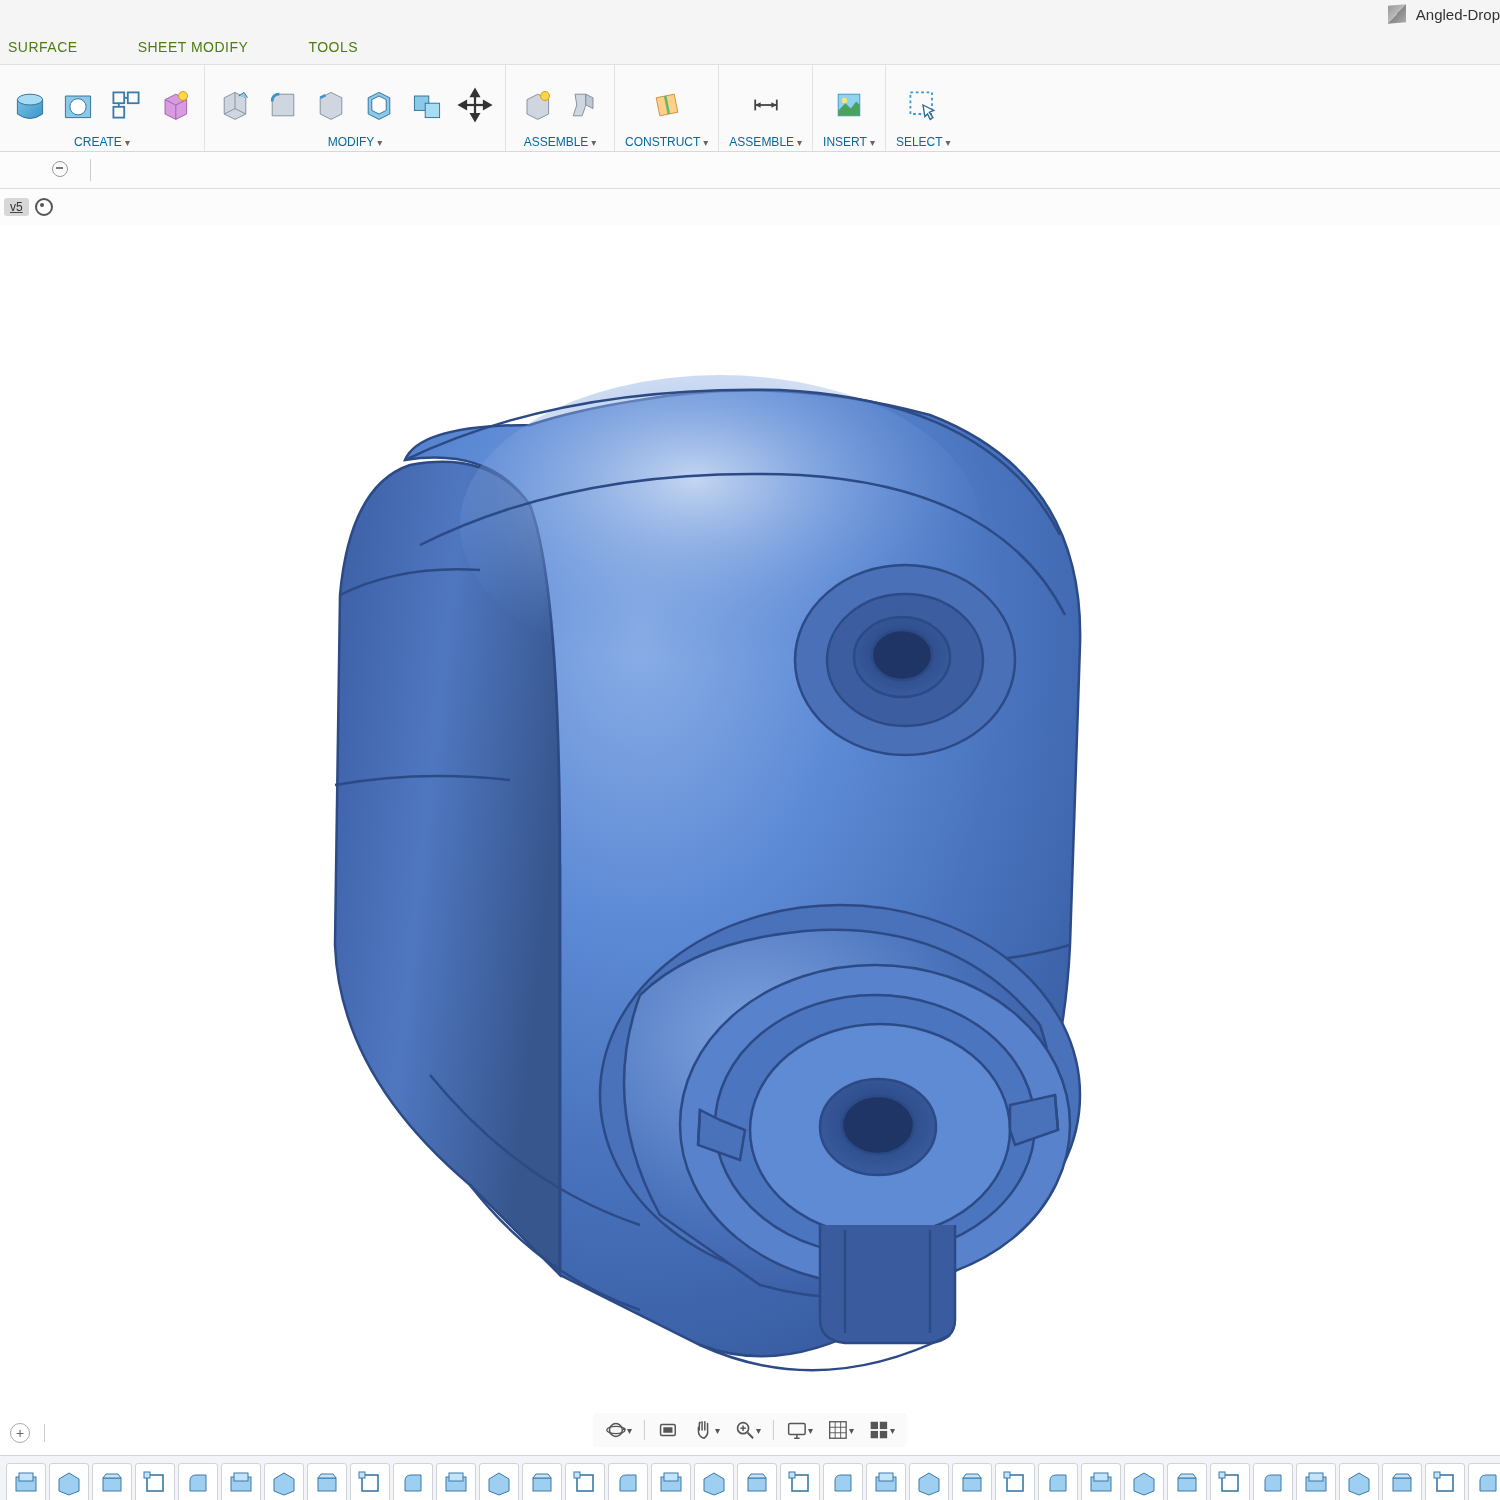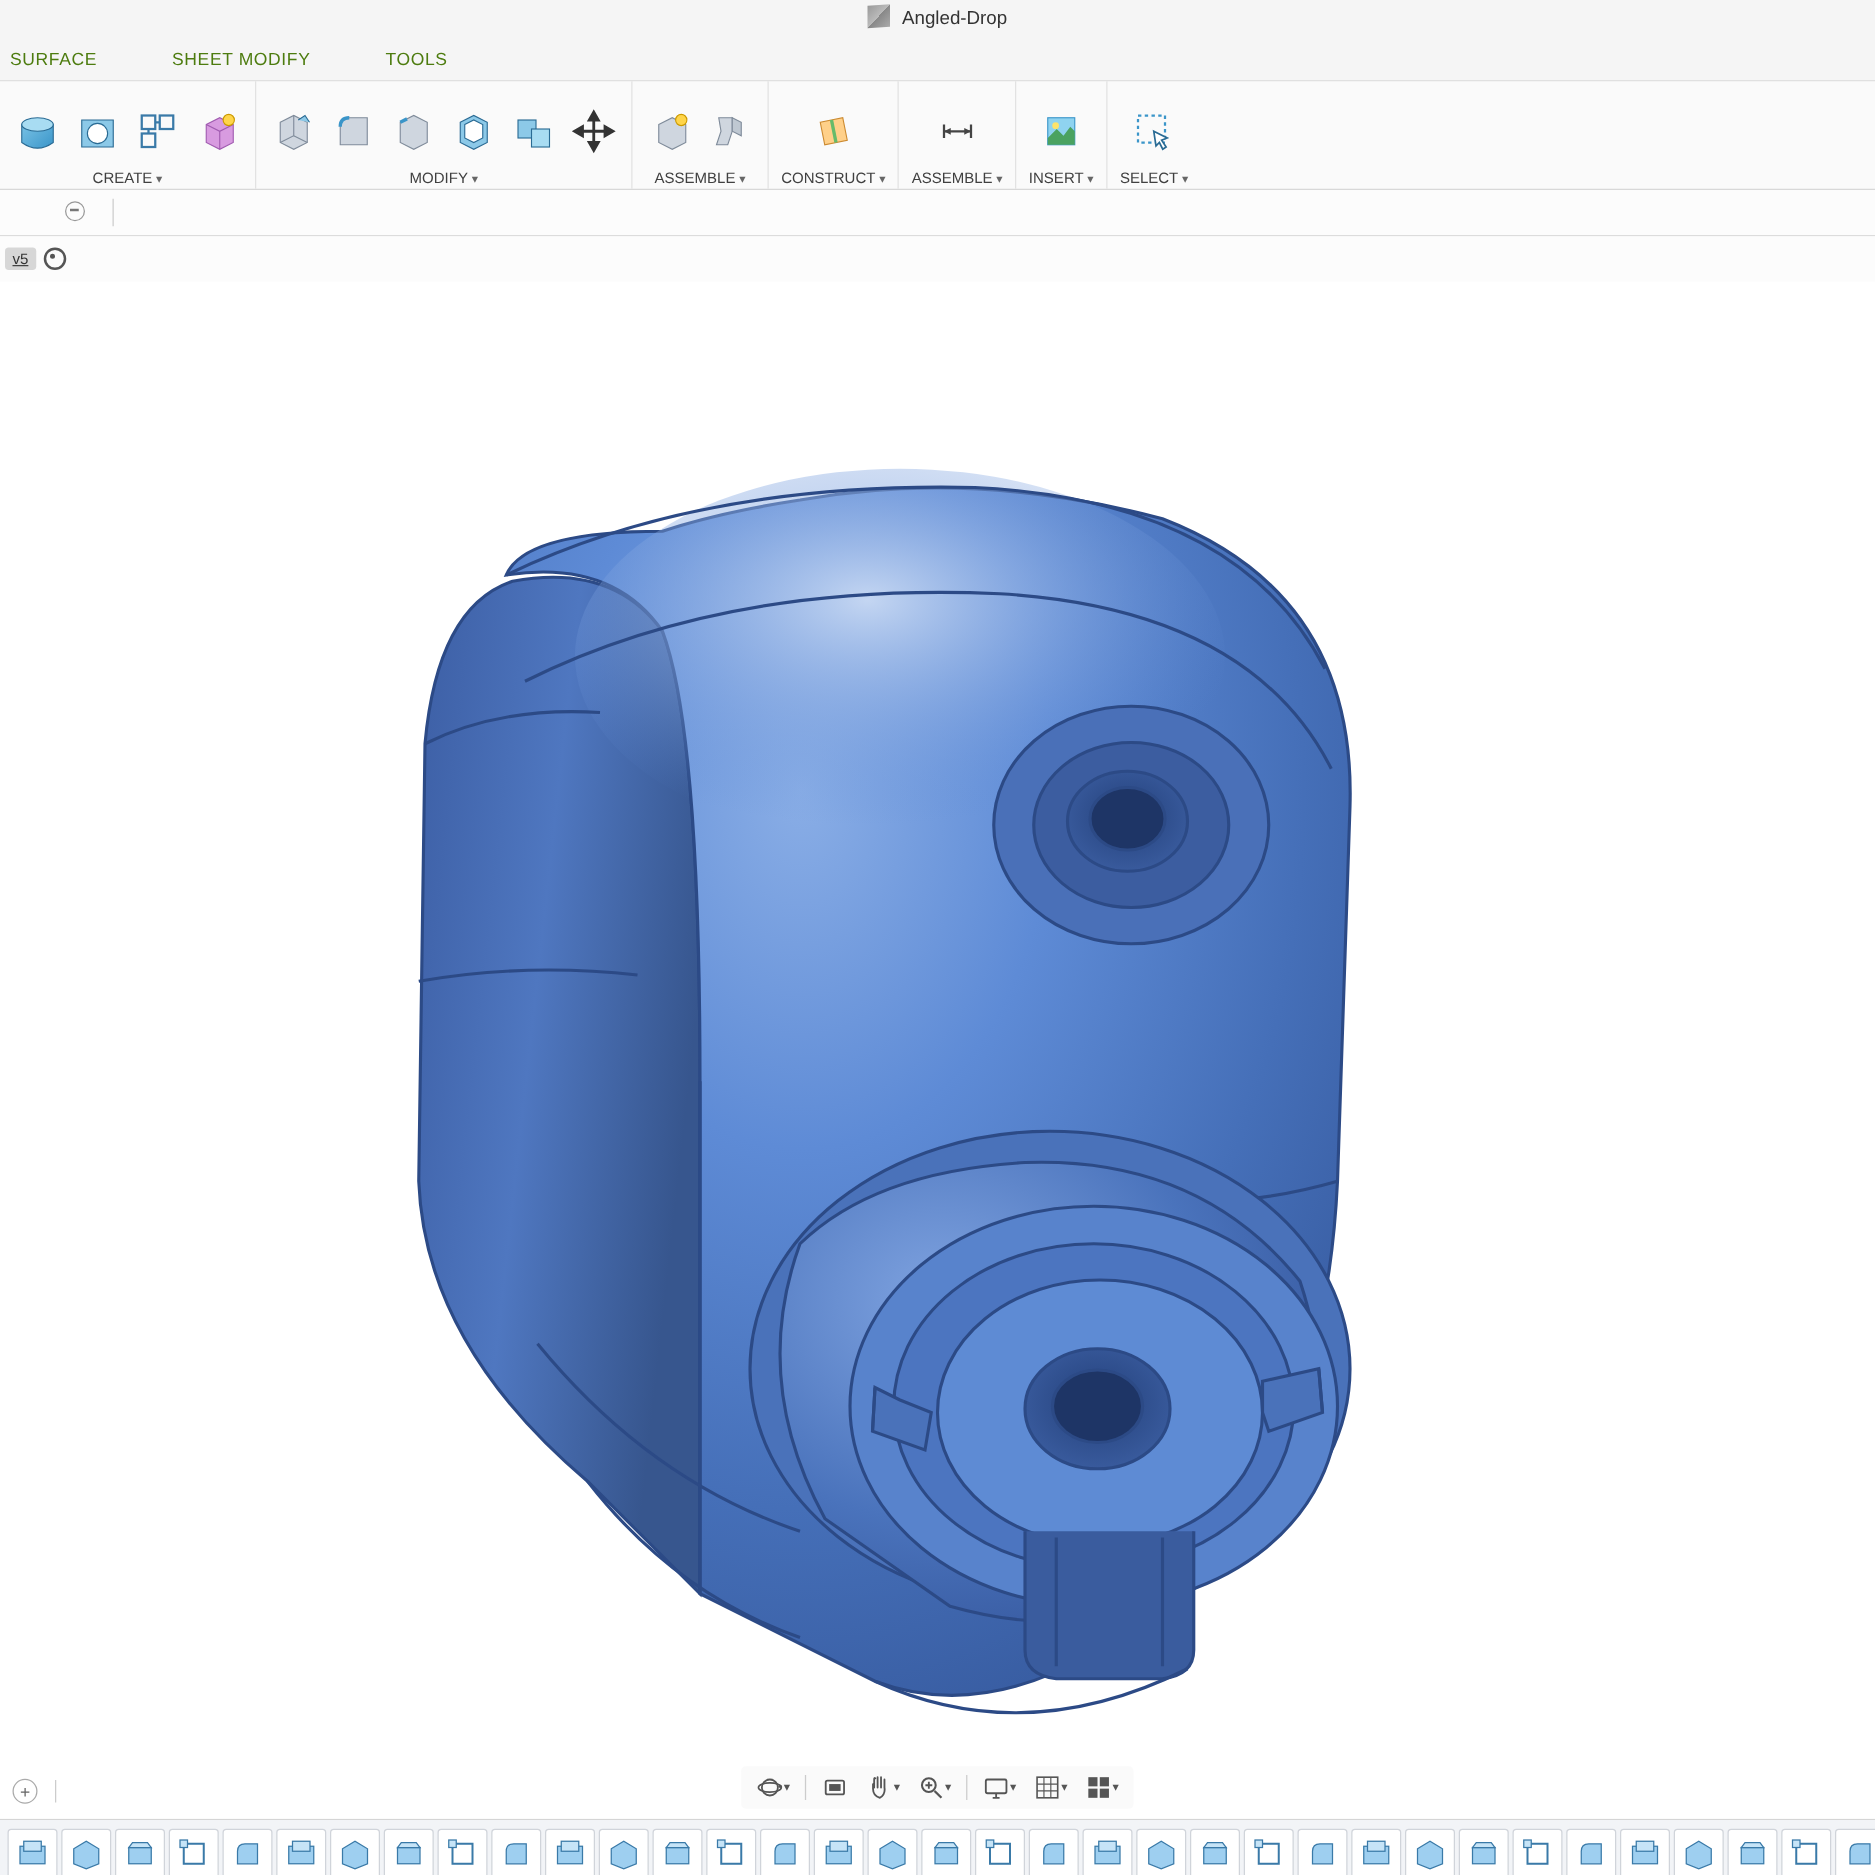--- a/index.html
+++ b/index.html
@@ -9,21 +9,21 @@
     height: 1500px;
     font-family: Arial, Helvetica, sans-serif;
     background: #f5f5f5;
     color: #444;
     font-size: 14px;
     overflow: hidden;
   }
   .titlebar {
     height: 30px;
     line-height: 30px;
-    text-align: center;
+    text-align: right;
     background: #f5f5f5;
     font-size: 15px;
     color: #333;
   }
   .titlebar .cube {
     display: inline-block;
     vertical-align: middle;
     width: 18px; height: 18px;
     margin-right: 6px;
     background: linear-gradient(135deg,#999 0%,#bbb 50%,#888 50%,#aaa 100%);
@@ -58,21 +58,21 @@
     border-right: 1px solid #e2e2e2;
   }
   .ribbon-group .icons {
     display: flex;
     gap: 8px;
     align-items: center;
     height: 56px;
   }
   .ribbon-group .label {
     font-size: 12px;
-    color: #404040;
+    color: #0369a1;
     margin-top: 2px;
   }
   .dropdown-caret::after {
     content: "▾";
     font-size: 10px;
     margin-left: 3px;
     color: #666;
   }
   .ico {
     width: 40px; height: 40px;

